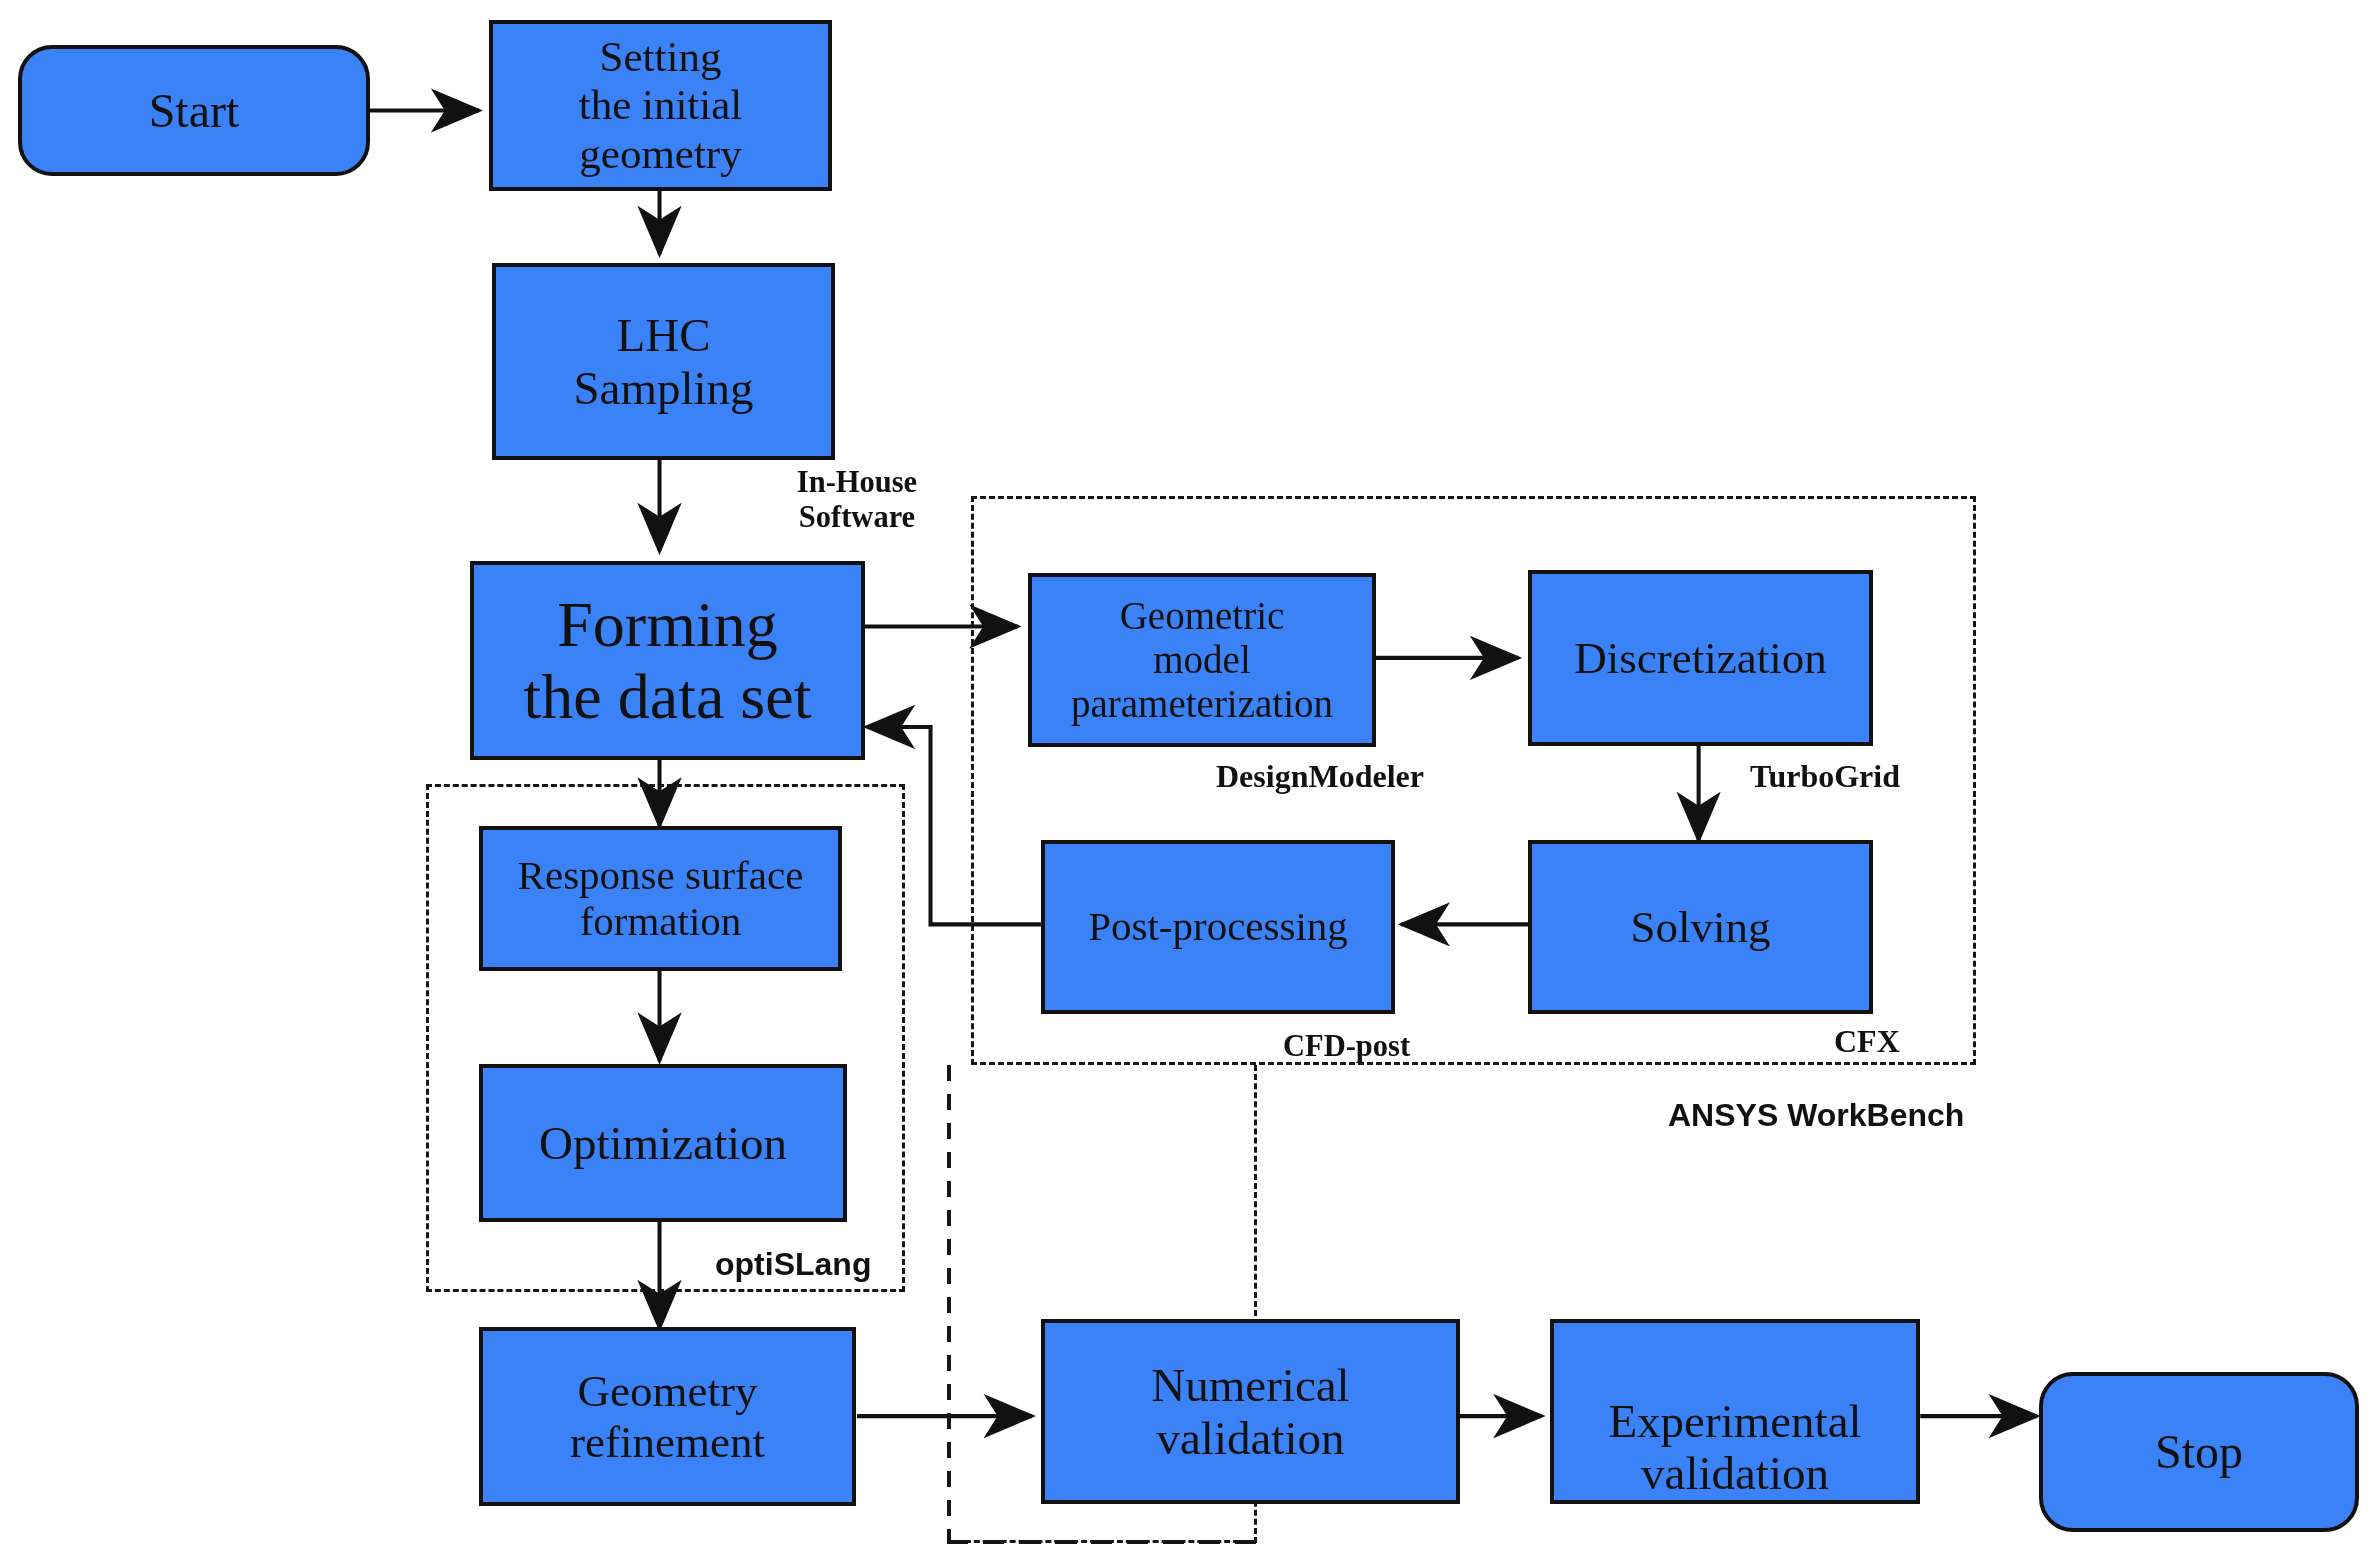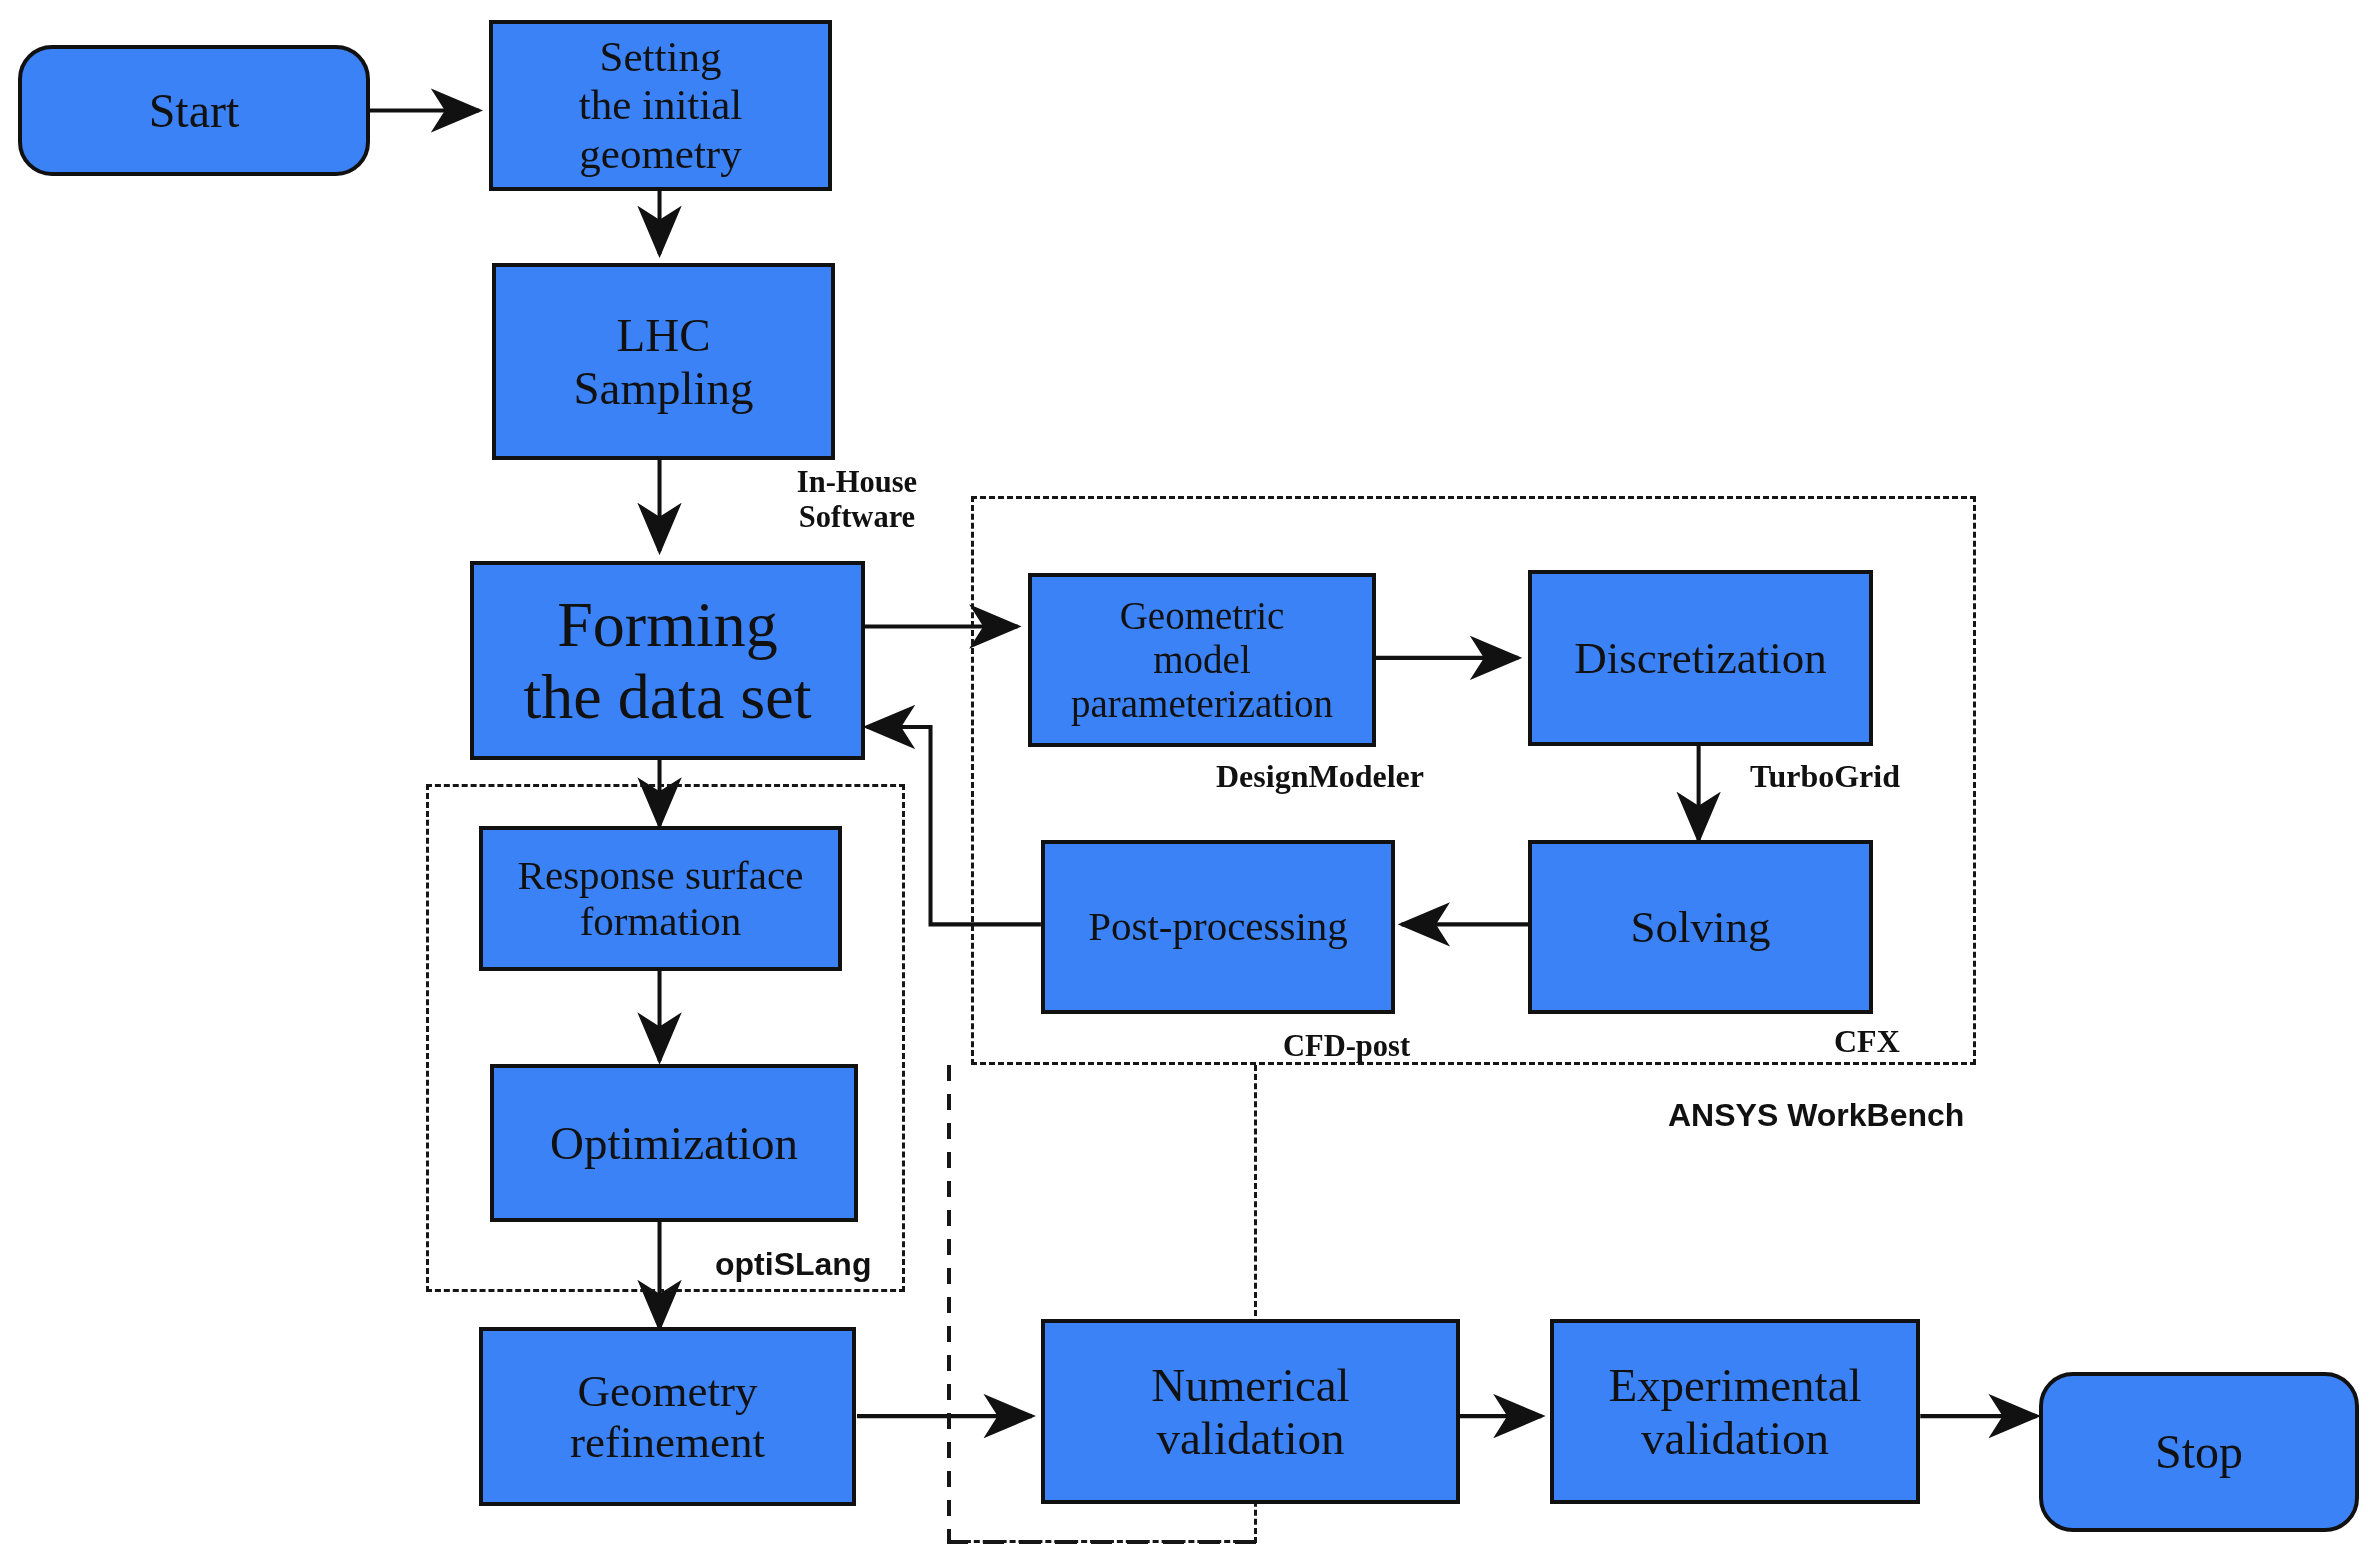--- a/index.html
+++ b/index.html
@@ -139,21 +139,21 @@
   <div class="node" style="left:470px; top:561px; width:395px; height:199px; font-size:64px;">
     <span class="lbl">Forming
 the data set</span>
   </div>
 
   <div class="node" style="left:479px; top:826px; width:363px; height:145px; font-size:41px;">
     <span class="lbl">Response surface
 formation</span>
   </div>
 
-  <div class="node" style="left:479px; top:1064px; width:368px; height:158px; font-size:47px;margin-left:11px;">
+  <div class="node" style="left:479px; top:1064px; width:368px; height:158px; font-size:47px;">
     <span class="lbl">Optimization</span>
   </div>
 
   <div class="node" style="left:479px; top:1327px; width:377px; height:179px; font-size:45px;">
     <span class="lbl">Geometry
 refinement</span>
   </div>
 
   <div class="node" style="left:1028px; top:573px; width:348px; height:174px; font-size:39px;">
     <span class="lbl">Geometric
@@ -171,21 +171,21 @@
 
   <div class="node" style="left:1041px; top:840px; width:354px; height:174px; font-size:41px;">
     <span class="lbl">Post-processing</span>
   </div>
 
   <div class="node" style="left:1041px; top:1319px; width:419px; height:185px; font-size:47px;">
     <span class="lbl">Numerical
 validation</span>
   </div>
 
-  <div class="node" style="left:1550px; top:1319px; width:370px; height:185px; font-size:47px;">
+  <div class="node" style="left:1550px; top:1319px; width:370px; height:185px; font-size:47px;align-items:flex-end;">
     <span class="lbl">Experimental
 validation</span>
   </div>
 
   <div class="node terminal" style="left:2039px; top:1372px; width:320px; height:160px; font-size:48px;">
     <span class="lbl">Stop</span>
   </div>
 
   <div class="tag serif" style="left:754px; top:465px; width:206px; font-size:30.5px;">In-House
 Software</div>

